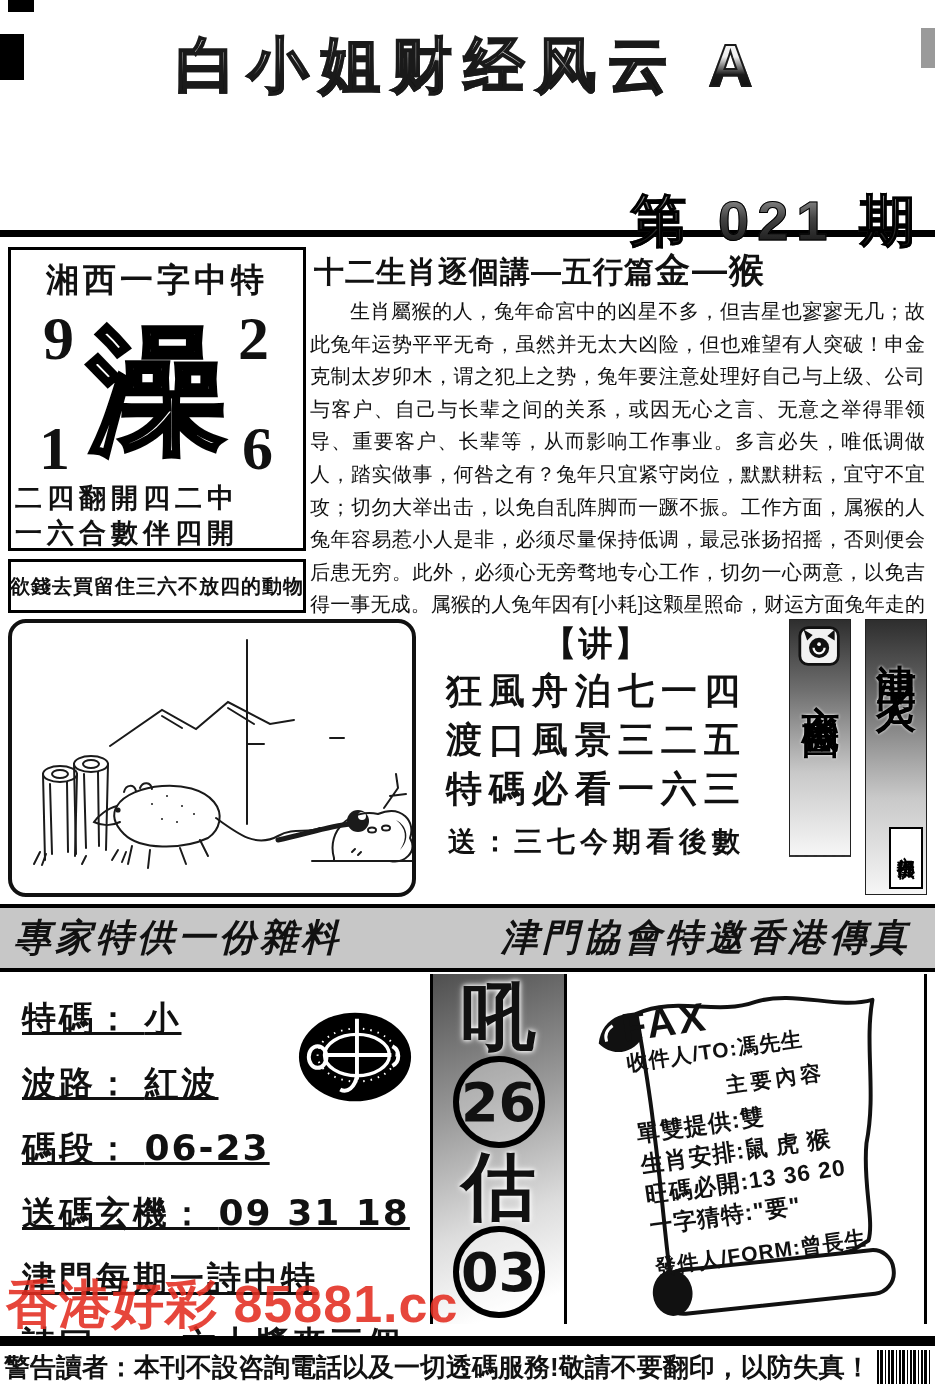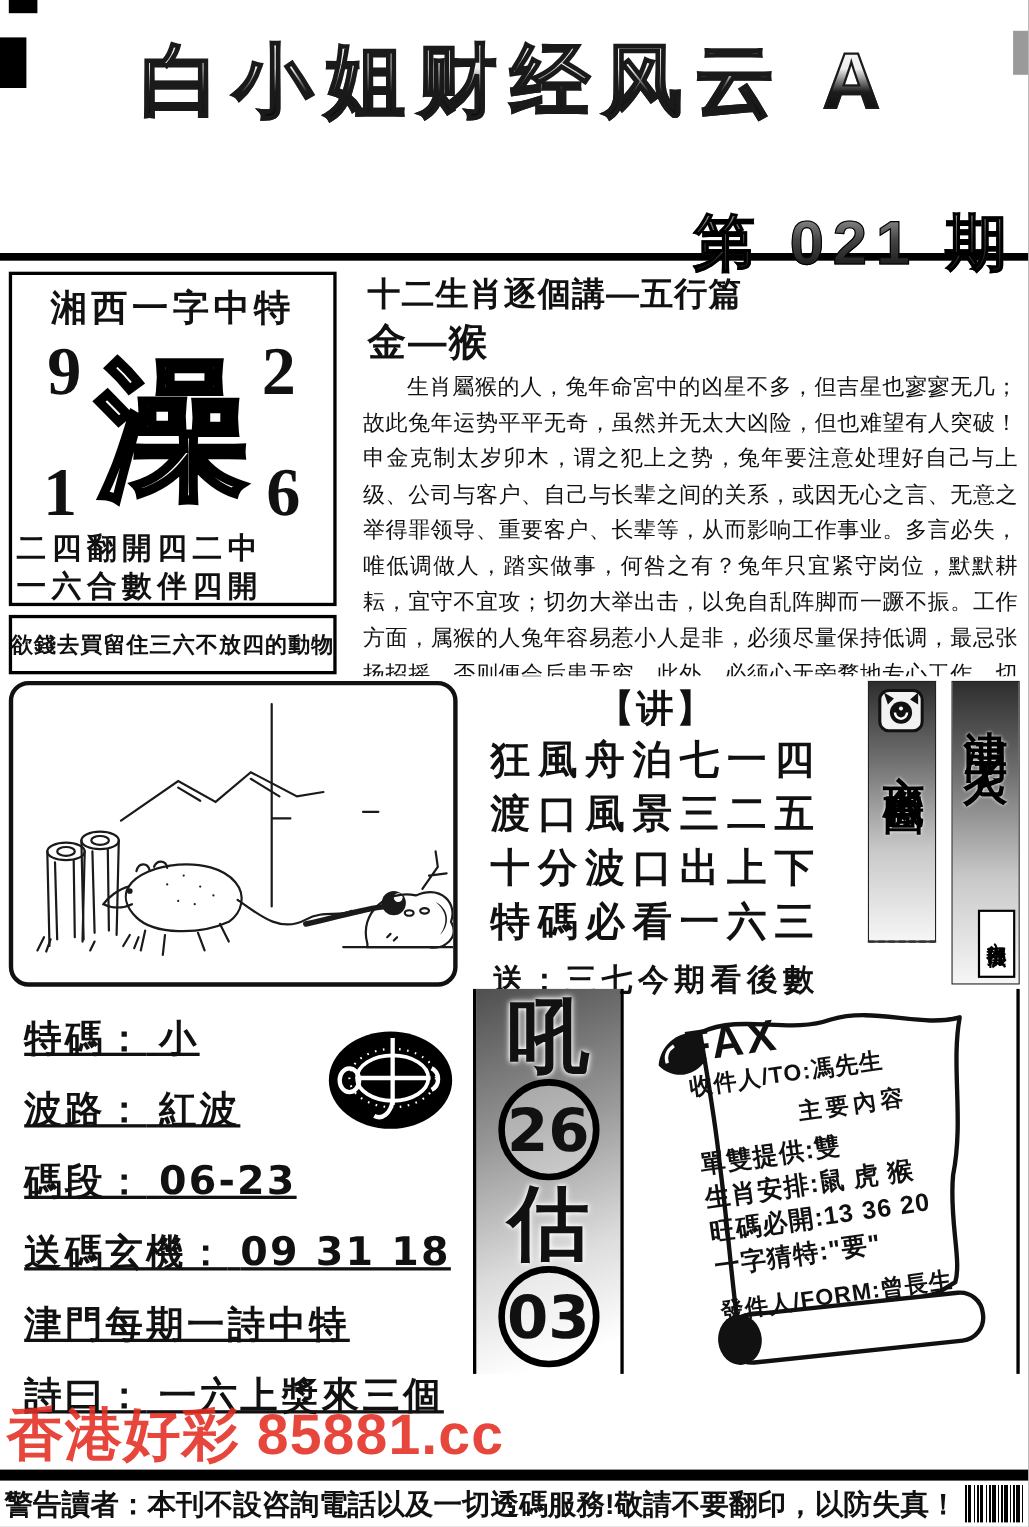--- a/index.html
+++ b/index.html
@@ -5,45 +5,45 @@
   html,body{margin:0;padding:0;background:#888;}
   .page{position:relative;width:935px;height:1388px;background:#fff;overflow:hidden;
         font-family:"Liberation Sans",sans-serif;color:#111;margin:0 auto;}
   
   .header{position:relative;height:230px;}
   .corner-mark{position:absolute;background:#000;}
   .m1{left:0;top:34px;width:24px;height:46px;}
   .m2{left:8px;top:0;width:26px;height:12px;}
   .m3{right:0;top:28px;width:14px;height:40px;background:#9a9a9a;}
   .main-title{position:absolute;left:28px;top:26px;width:884px;margin:0;text-align:center;
-        font-size:72px;font-weight:900;letter-spacing:12px;white-space:nowrap;
+        font-size:60px;font-weight:900;letter-spacing:12px;white-space:nowrap;
         background:linear-gradient(180deg,#fdfdfd 0%,#efefef 38%,#1c1c1c 60%,#000 100%);
         -webkit-background-clip:text;background-clip:text;color:transparent;
         -webkit-text-stroke:2px #1a1a1a;}
   .issue{position:absolute;right:12px;top:146px;font-size:56px;font-weight:900;letter-spacing:8px;
         background:linear-gradient(180deg,#bbb 0%,#444 45%,#000 100%);
         -webkit-background-clip:text;background-clip:text;color:transparent;margin-top:38px;
         -webkit-text-stroke:1px #000;}
   .hrule{height:7px;background:#000;margin-bottom:10px;}
   
-  .row1{display:flex;gap:24px;padding:0 8px;height:368px;}
+  .row1{display:flex;gap:4px;padding:0 8px;height:368px;}
   .left-col{width:298px;flex:none;display:flex;flex-direction:column;}
   .box1{border:3px solid #000;box-sizing:border-box;height:304px;padding:8px 4px 4px;}
   .box1 .heading{font-size:33px;font-weight:900;text-align:center;letter-spacing:4px;white-space:nowrap;}
   .numgrid{position:relative;height:178px;}
   .cnum{position:absolute;font-family:"Liberation Serif",serif;font-size:62px;font-weight:700;line-height:1;}
   .tl{left:28px;top:4px}.tr{right:30px;top:4px}.bl{left:24px;bottom:2px}.br{right:26px;bottom:2px}
   .bigchar{position:absolute;left:50%;top:50%;transform:translate(-50%,-50%);
         font-family:"Liberation Serif",serif;font-size:138px;font-weight:700;line-height:1;
         color:#fff;-webkit-text-stroke:4px #000;text-shadow:0 0 1px #000;}
   .kline{font-size:27px;font-weight:900;letter-spacing:5px;line-height:35px;white-space:nowrap;}
   .box2{border:3px solid #000;box-sizing:border-box;margin-top:8px;height:54px;display:flex;
         align-items:center;justify-content:center;font-size:20px;font-weight:900;letter-spacing:1px;white-space:nowrap;}
   .right-col{flex:1;display:flex;flex-direction:column;overflow:hidden;}
-  .zheader{display:flex;justify-content:flex-start;align-items:baseline;padding:0 4px;flex-direction:column;}
+  .zheader{display:flex;justify-content:flex-start;align-items:baseline;padding:0 4px;}
   .ztitle{font-size:30px;font-weight:900;letter-spacing:1px;white-space:nowrap;}
   .zanimal{font-size:35px;font-weight:900;letter-spacing:2px;white-space:nowrap;}
   .zbody{flex:1;overflow:hidden;font-size:20px;line-height:1.63;text-align:justify;
         margin-top:1px;text-indent:2em;padding-right:2px;}
   
   .row2{display:flex;gap:10px;padding:0 8px;margin-top:4px;height:278px;}
   .picture{width:408px;flex:none;border:4px solid #111;border-radius:18px;overflow:hidden;background:#fff;box-sizing:border-box;}
   .picture svg{width:100%;height:100%;display:block;}
   .poem{flex:1;text-align:center;padding-top:2px;}
   .ptitle{font-size:34px;font-weight:900;letter-spacing:2px;}
@@ -185,21 +185,20 @@
           <ellipse cx="374" cy="204" rx="4" ry="2.5"></ellipse>
         <path d="M340,228 l3,-3 M346,231 l3,-3"></path>
         <path d="M300,237 L400,237"></path>
       </svg>
     </div>
 
     <div class="poem">
       <div class="ptitle">【讲】</div>
       <div class="pline">狂風舟泊七一四</div>
       <div class="pline">渡口風景三二五</div>
-      <div class="pline">十分波口出上下</div>
       <div class="pline">特碼必看一六三</div>
       <div class="pbonus">送：三七今期看後數</div>
     </div>
 
     <div class="strips">
       <div class="strip stripA">
         <svg class="sealicon" viewBox="0 0 48 48">
           <rect x="2" y="4" width="42" height="40" rx="9" fill="#f2f2f2" stroke="#111" stroke-width="3"></rect>
           <path d="M6,6 L16,12 L10,18 Z M40,6 L32,13 L40,18 Z" fill="#111"></path>
           <circle cx="23" cy="26" r="11" fill="#111"></circle>
@@ -210,20 +209,24 @@
       </div>
       <div class="strip stripB">
         <div class="vtext">津門老人</div>
         <div class="badge">
           <div class="vsmall vtext">內部提供</div>
         </div>
       </div>
     </div>
   </div>
 
+  <div class="banner">
+    <span>專家特供一份雜料</span>
+    <span>津門協會特邀香港傳真</span>
+  </div>
 
   <div class="bottom">
     <div class="fields">
       <div class="frow">
         <span>特碼：</span>
         <span>小</span>
       </div>
       <div class="frow">
         <span>波路：</span>
         <span>紅波</span>

